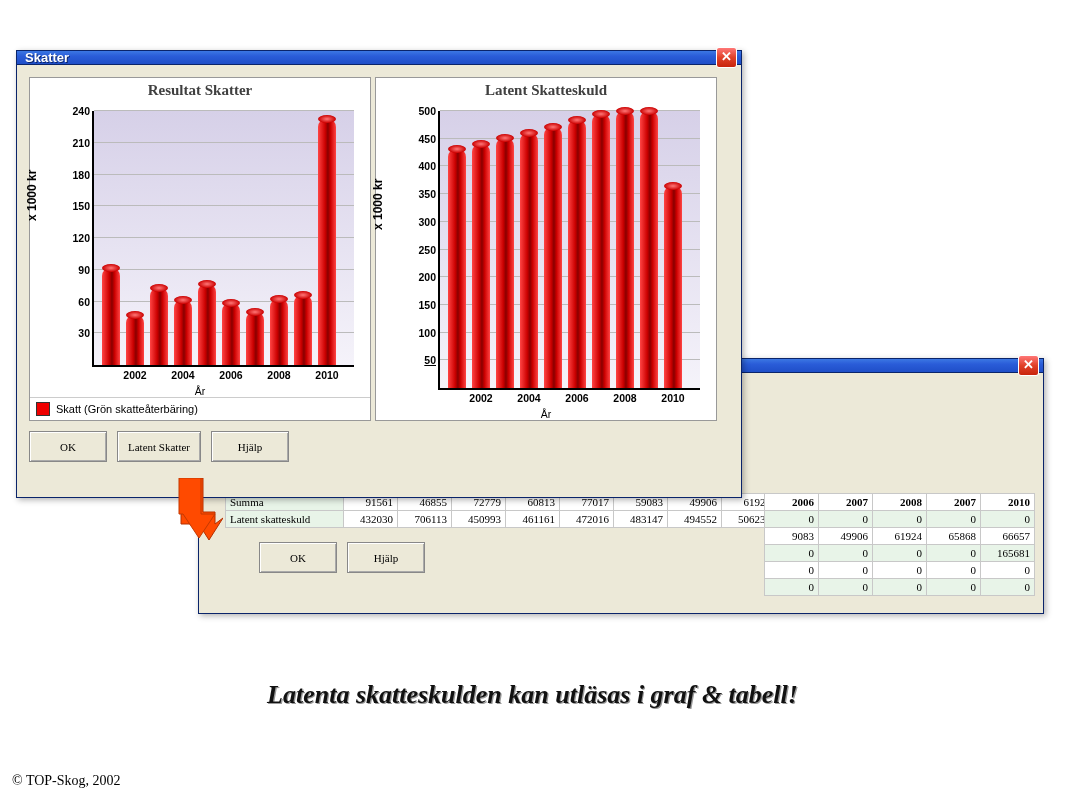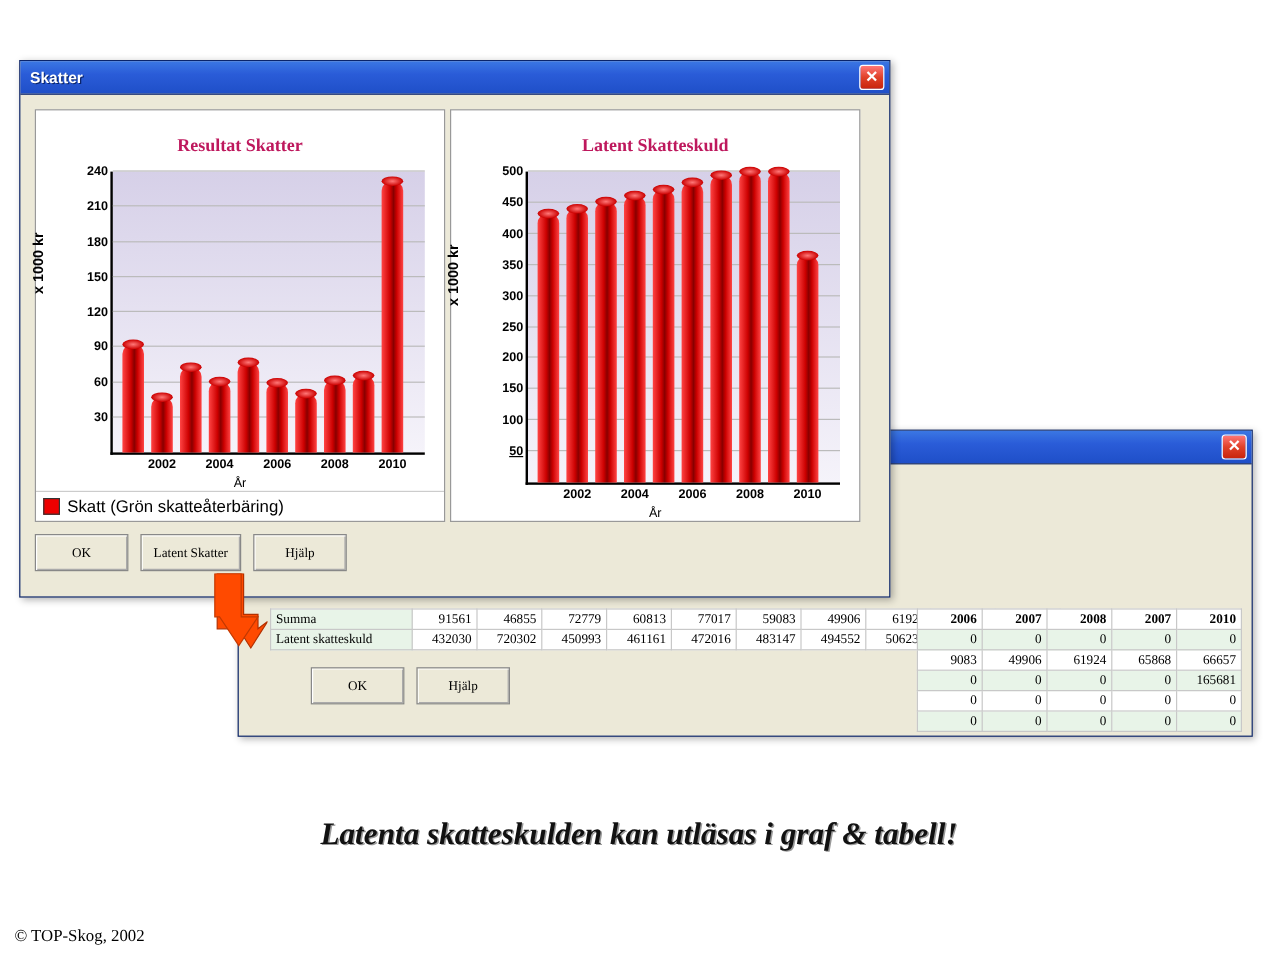--- a/index.html
+++ b/index.html
@@ -15,21 +15,21 @@
   .window {
     position: absolute;
     border: 1px solid #0a246a;
     background: #ece9d8;
     box-shadow: 2px 2px 6px rgba(0,0,0,.3);
   }
   .titlebar {
     background: linear-gradient(to bottom, #3b77e3 0%, #2a5cd8 40%, #1f4fc8 100%);
     color: #fff;
     font-weight: bold;
-    height: 28px;
+    height: 14px;
     display: flex;
     align-items: center;
     padding: 0 4px 0 8px;
     border-bottom: 1px solid #0a246a;
   }
   .titlebar .title { flex: 1; font-size: 13px; text-shadow: 1px 1px 0 #0a246a; }
   .close-btn {
     width: 21px; height: 21px;
     background: linear-gradient(to bottom, #f77 0%, #e04129 50%, #c8240c 100%);
     border: 1px solid #fff;
@@ -48,22 +48,22 @@
     border: 1px solid #999;
     background: #fff;
     width: 342px;
     height: 344px;
     display: flex;
     flex-direction: column;
   }
   .chart-title {
     text-align: center;
     font: bold 15px Georgia, 'Times New Roman', serif;
-    padding: 22px 0 2px;
-    color: #be185d;
+    padding: 4px 0 2px;
+    color: #404040;
   }
   .chart-area {
     flex: 1;
     position: relative;
     margin: 4px 8px 2px 8px;
   }
   .plot {
     position: absolute;
     top: 6px; bottom: 28px;
     left: 54px; right: 8px;
@@ -111,21 +111,21 @@
   .bar::before {
     content:'';
     position:absolute; top:-4px; left:0; right:0; height:8px;
     background: radial-gradient(ellipse at center, #f77 0%, #c00 70%);
     border-radius: 9px/4px;
   }
   .legend-row {
     border-top:1px solid #ccc;
     padding:4px 6px;
     display:flex; align-items:center; gap:6px;
-    font-size:14px;
+    font-size:11px;
   }
   .legend-swatch { width:14px; height:14px; background:#e00; border:1px solid #333; }
   .btn-row { margin-top:10px; display:flex; gap:10px; }
   .btn {
     min-width:78px; height:31px;
     background: #ece9d8;
     border: 1px solid #888;
     box-shadow: inset 1px 1px 0 #fff, inset -1px -1px 0 #aaa;
     font: 11px Tahoma;
     cursor:pointer;
@@ -237,21 +237,21 @@
           <td>77017</td>
           <td>59083</td>
           <td>49906</td>
           <td>61924</td>
           <td>65868</td>
           <td>232338</td>
         </tr>
         <tr>
           <td class="label">Latent skatteskuld</td>
           <td>432030</td>
-          <td>720302</td>
+          <td>706113</td>
           <td>450993</td>
           <td>461161</td>
           <td>472016</td>
           <td>483147</td>
           <td>494552</td>
           <td>506231</td>
           <td>518186</td>
           <td>364803</td>
         </tr>
       </tbody>

